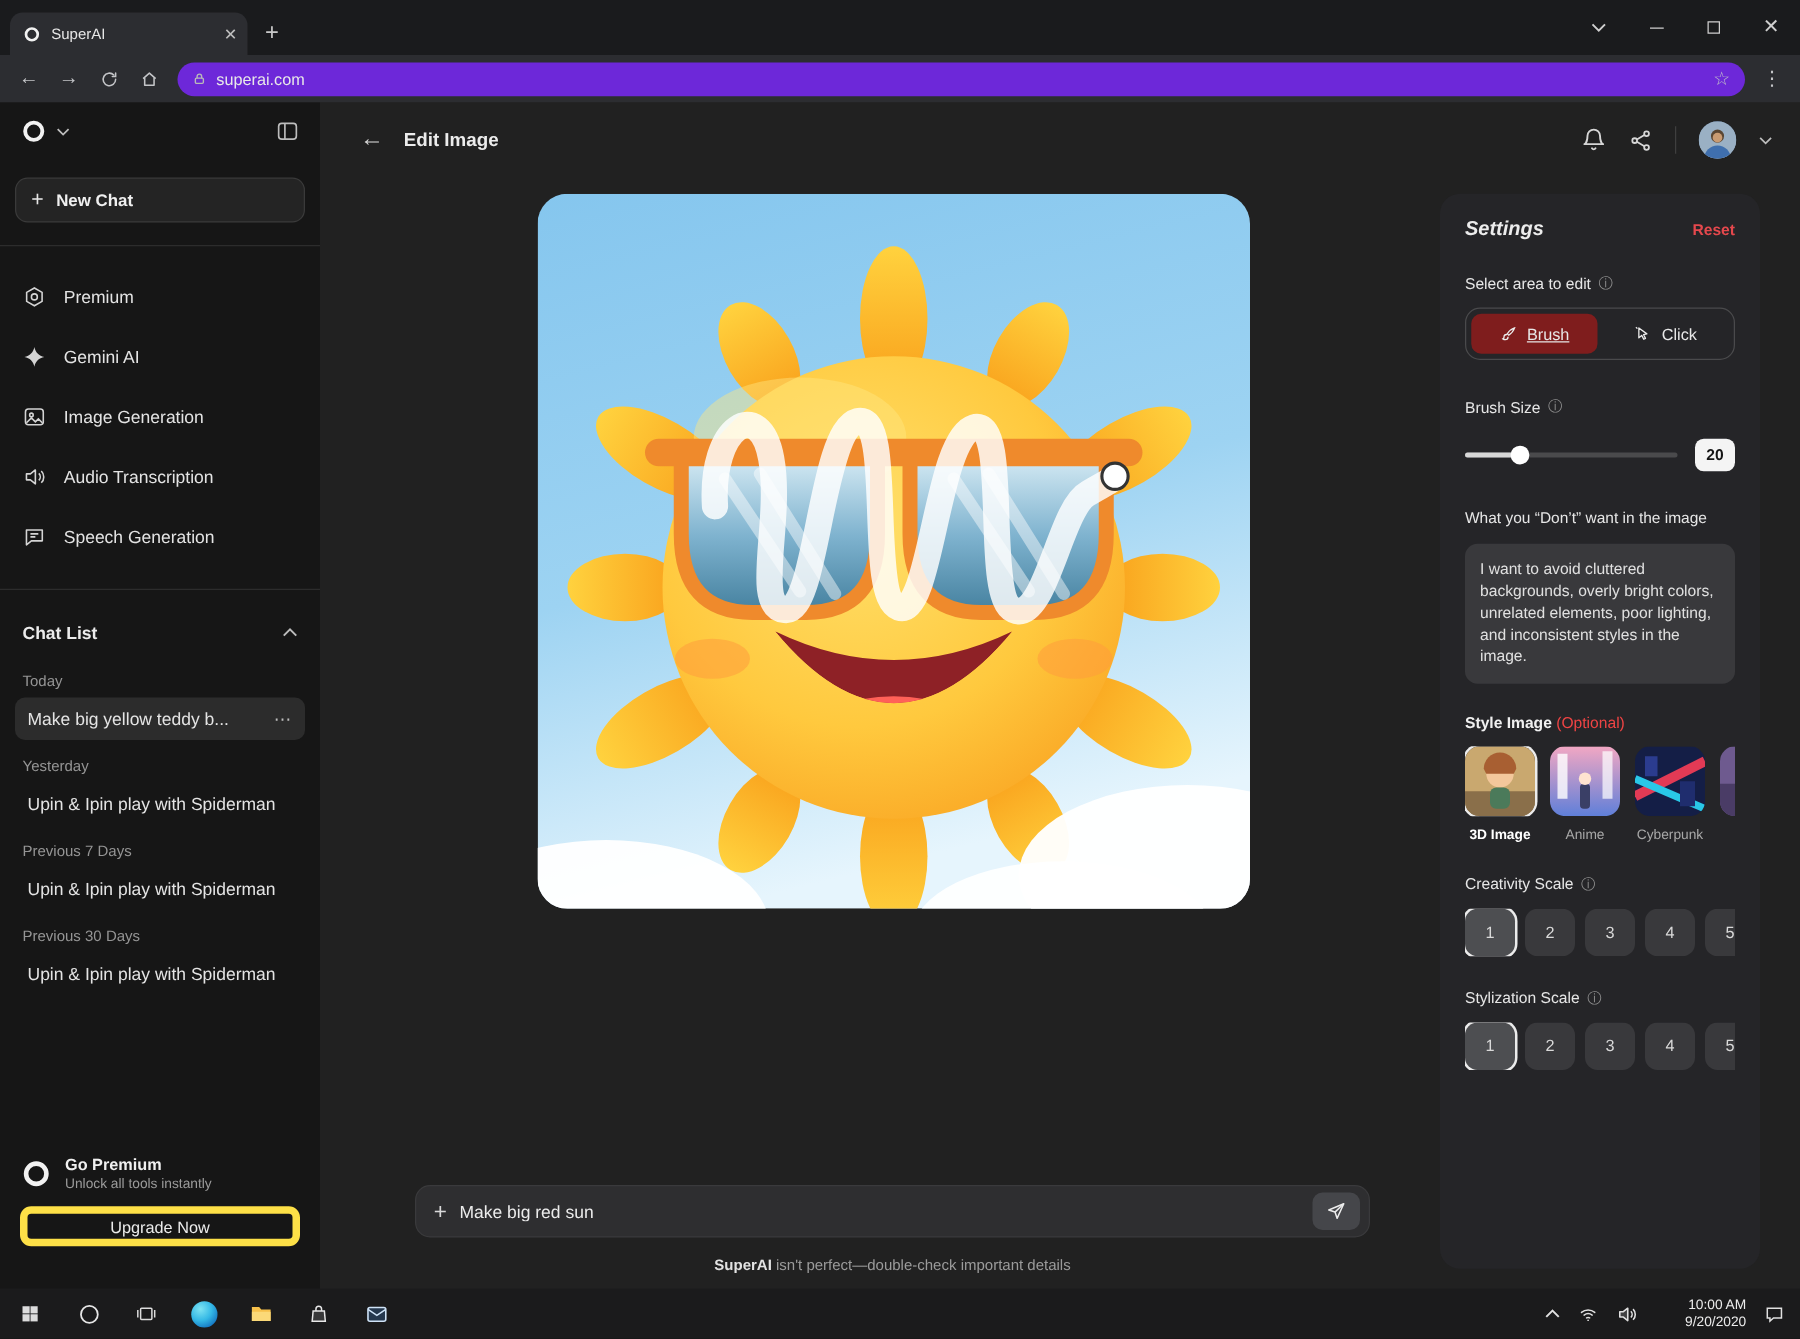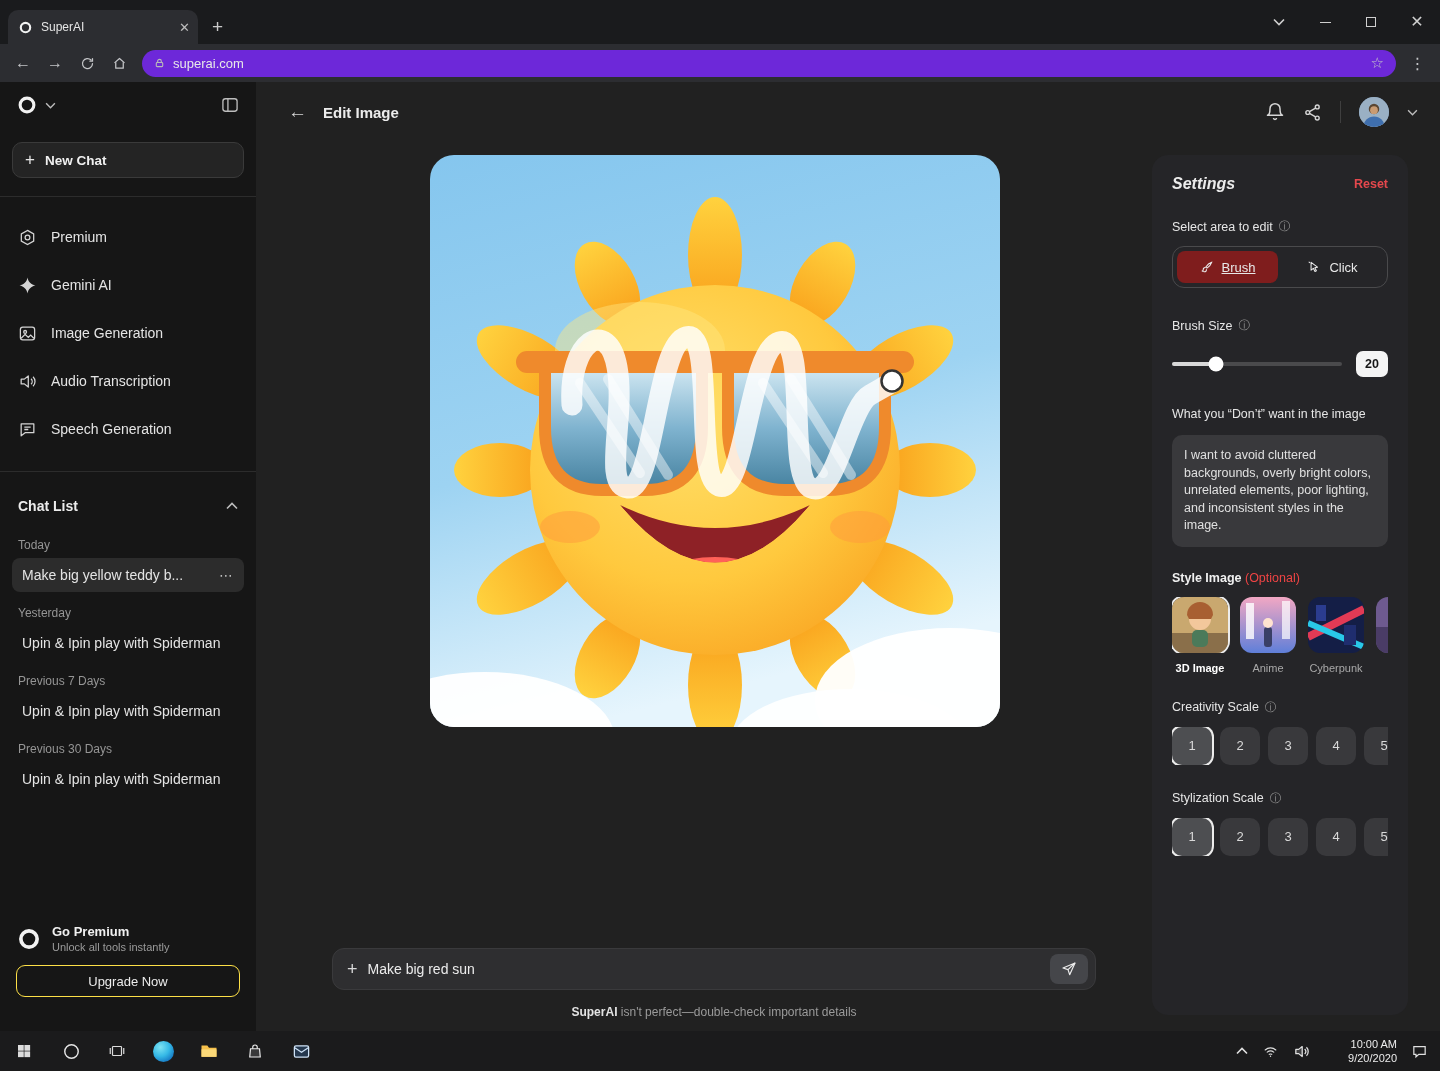--- a/index.html
+++ b/index.html
@@ -58,21 +58,21 @@
   .grp-label { padding:12px 18px 4px; font-size:12px; color:#959595; }
   .chat-item { margin:2px 12px; height:34px; display:flex; align-items:center; gap:6px;
     padding:0 10px; border-radius:8px; font-size:14px; color:#e4e4e4; cursor:default; }
   .chat-item.selected { background:#2c2c2c; }
   .chat-item .txt { flex:1; white-space:nowrap; overflow:hidden; }
   .more { color:#bdbdbd; font-size:14px; letter-spacing:1px; }
   .premium { margin-top:auto; padding:10px 16px 34px; }
   .prem-row { display:flex; align-items:center; gap:10px; }
   .prem-title { font-size:13px; font-weight:700; color:#f0f0f0; }
   .prem-sub { font-size:11px; color:#9b9b9b; margin-top:2px; }
-  .upgrade { margin-top:12px; height:32px; border:1px solid #fde047; border-radius:9px;
+  .upgrade { margin-top:12px; height:32px; border:6px solid #fde047; border-radius:9px;
     display:flex; align-items:center; justify-content:center; font-size:13px; color:#ececec; cursor:default; }
 
   
   .main-header { position:absolute; left:288px; right:22px; top:14px; height:32px;
     display:flex; align-items:center; }
   .back { font-size:19px; color:#d6d6d6; margin-right:16px; }
   .page-title { font-size:15px; font-weight:700; }
   .hdr-actions { margin-left:auto; display:flex; align-items:center; gap:18px; }
   .vdiv { width:1px; height:22px; background:#3f3f3f; }
   .avatar { width:30px; height:30px; border-radius:50%; overflow:hidden; background:#6d88a8; }

